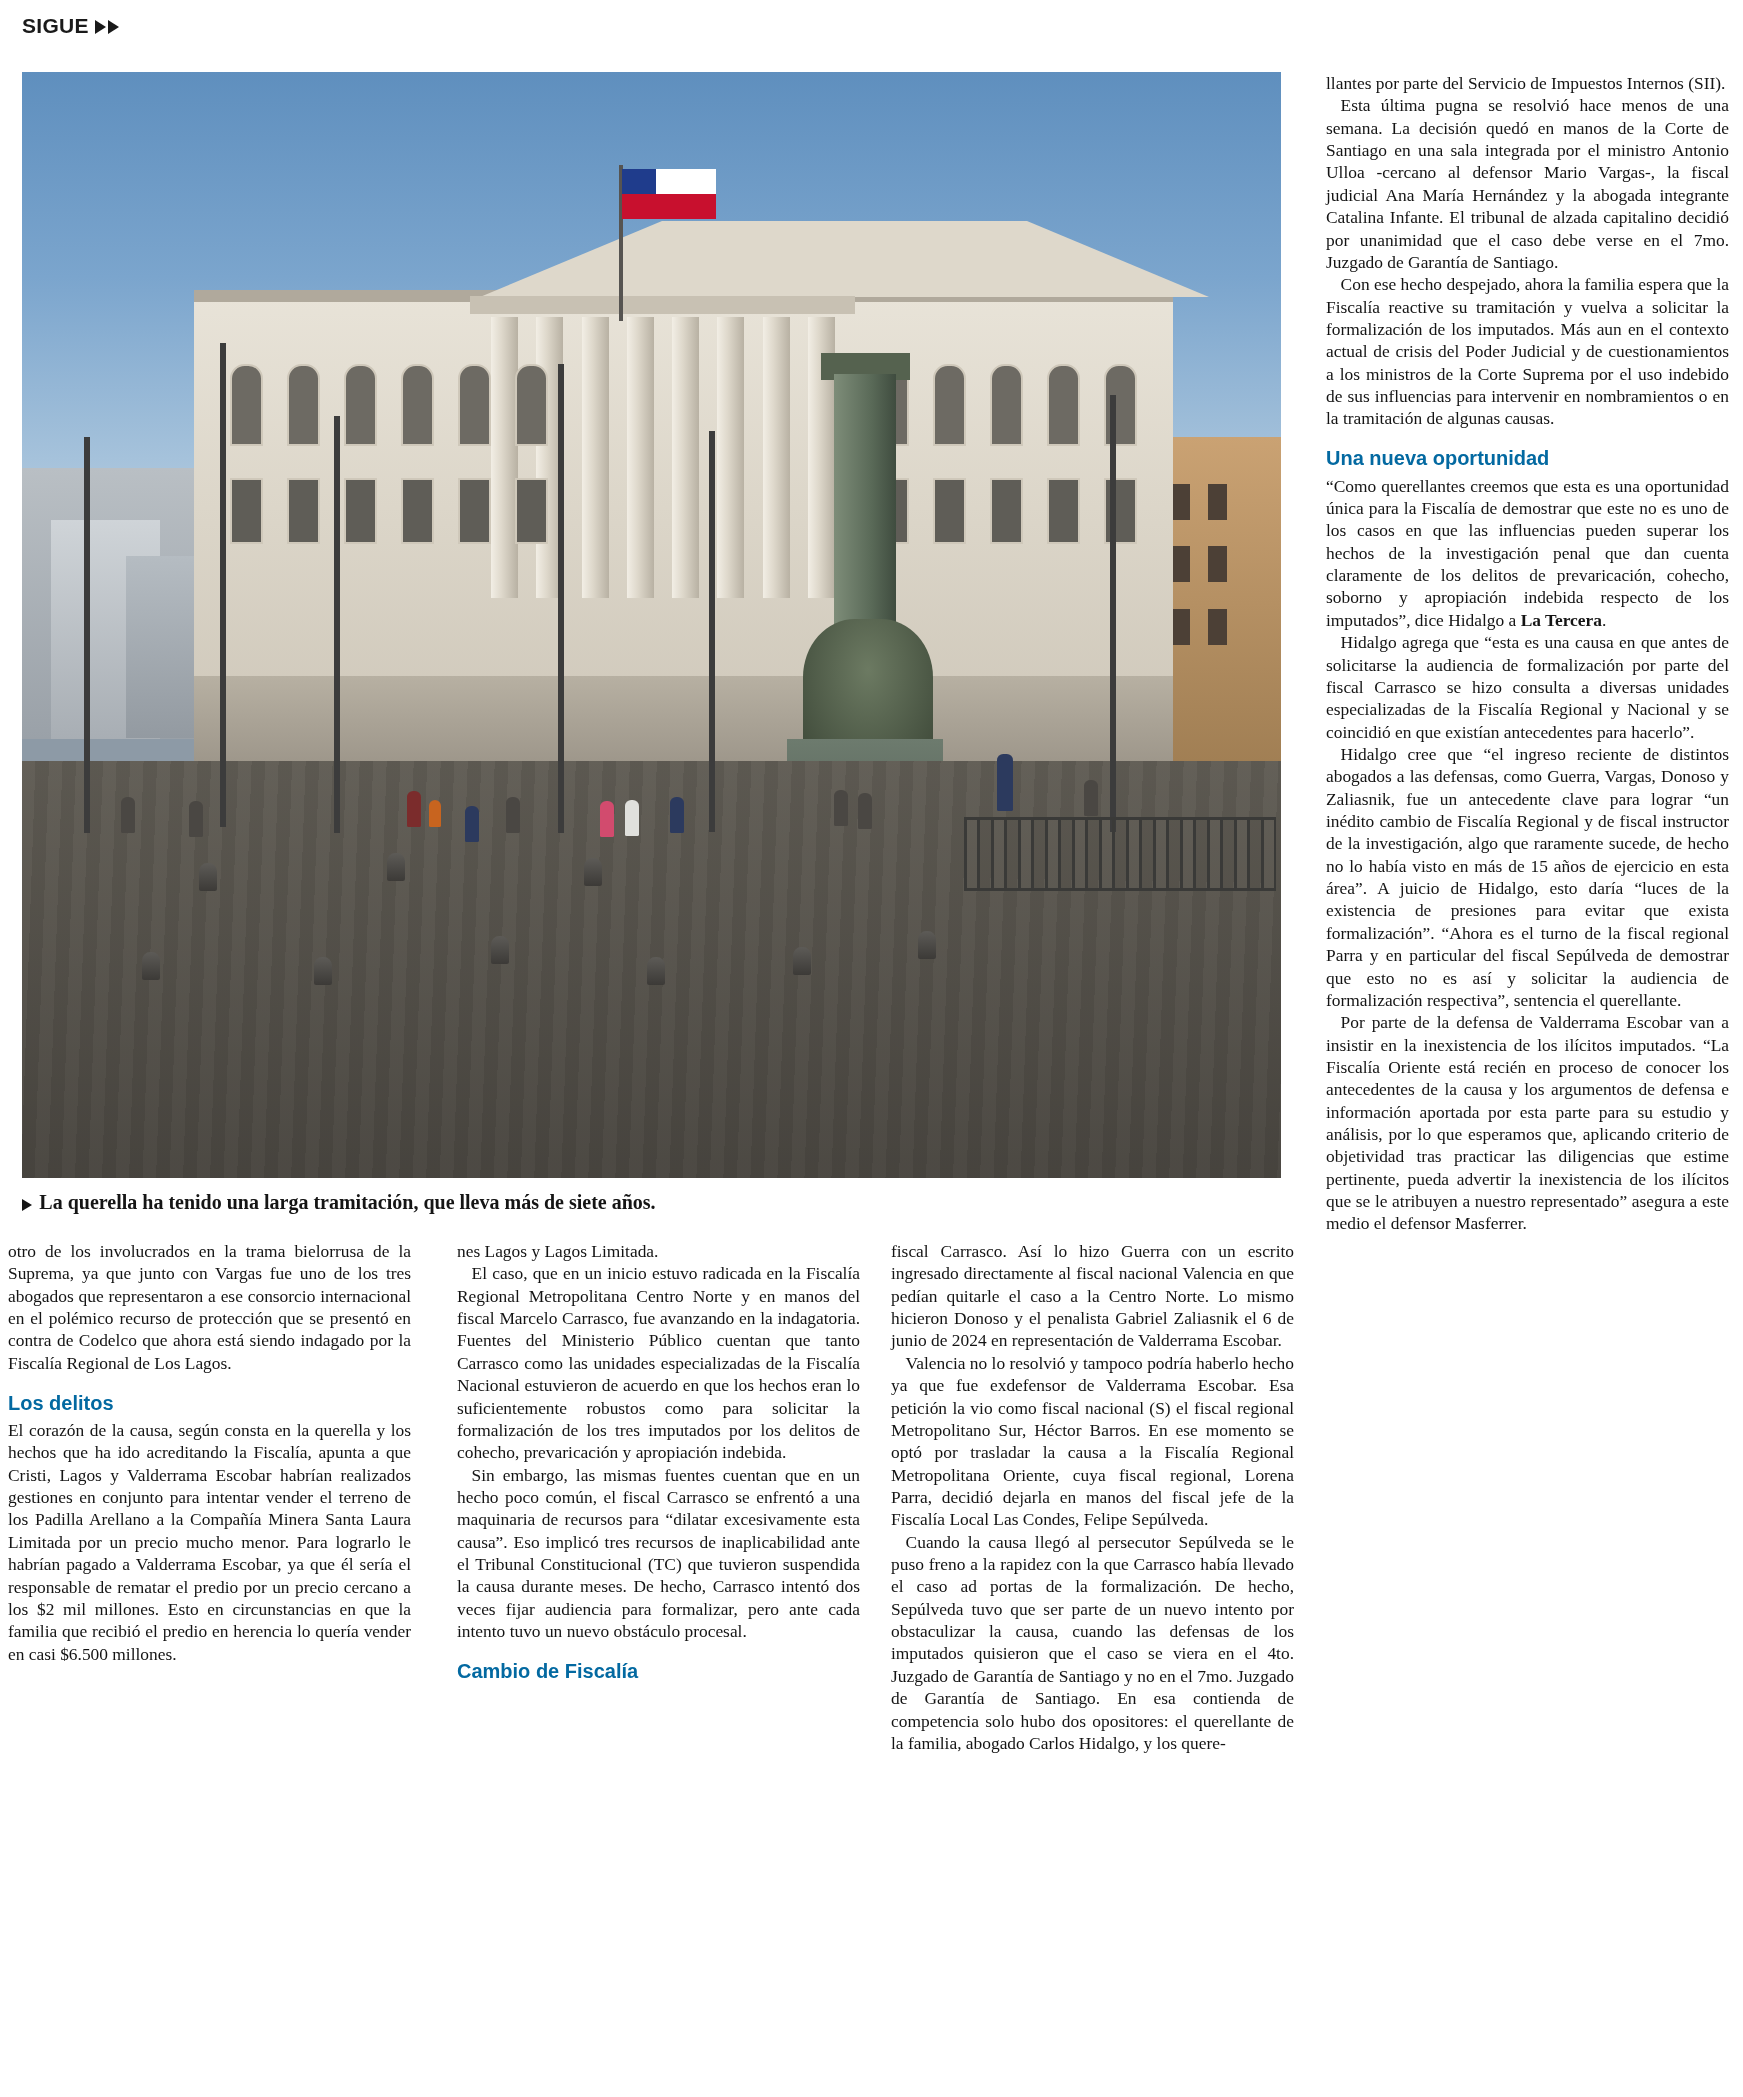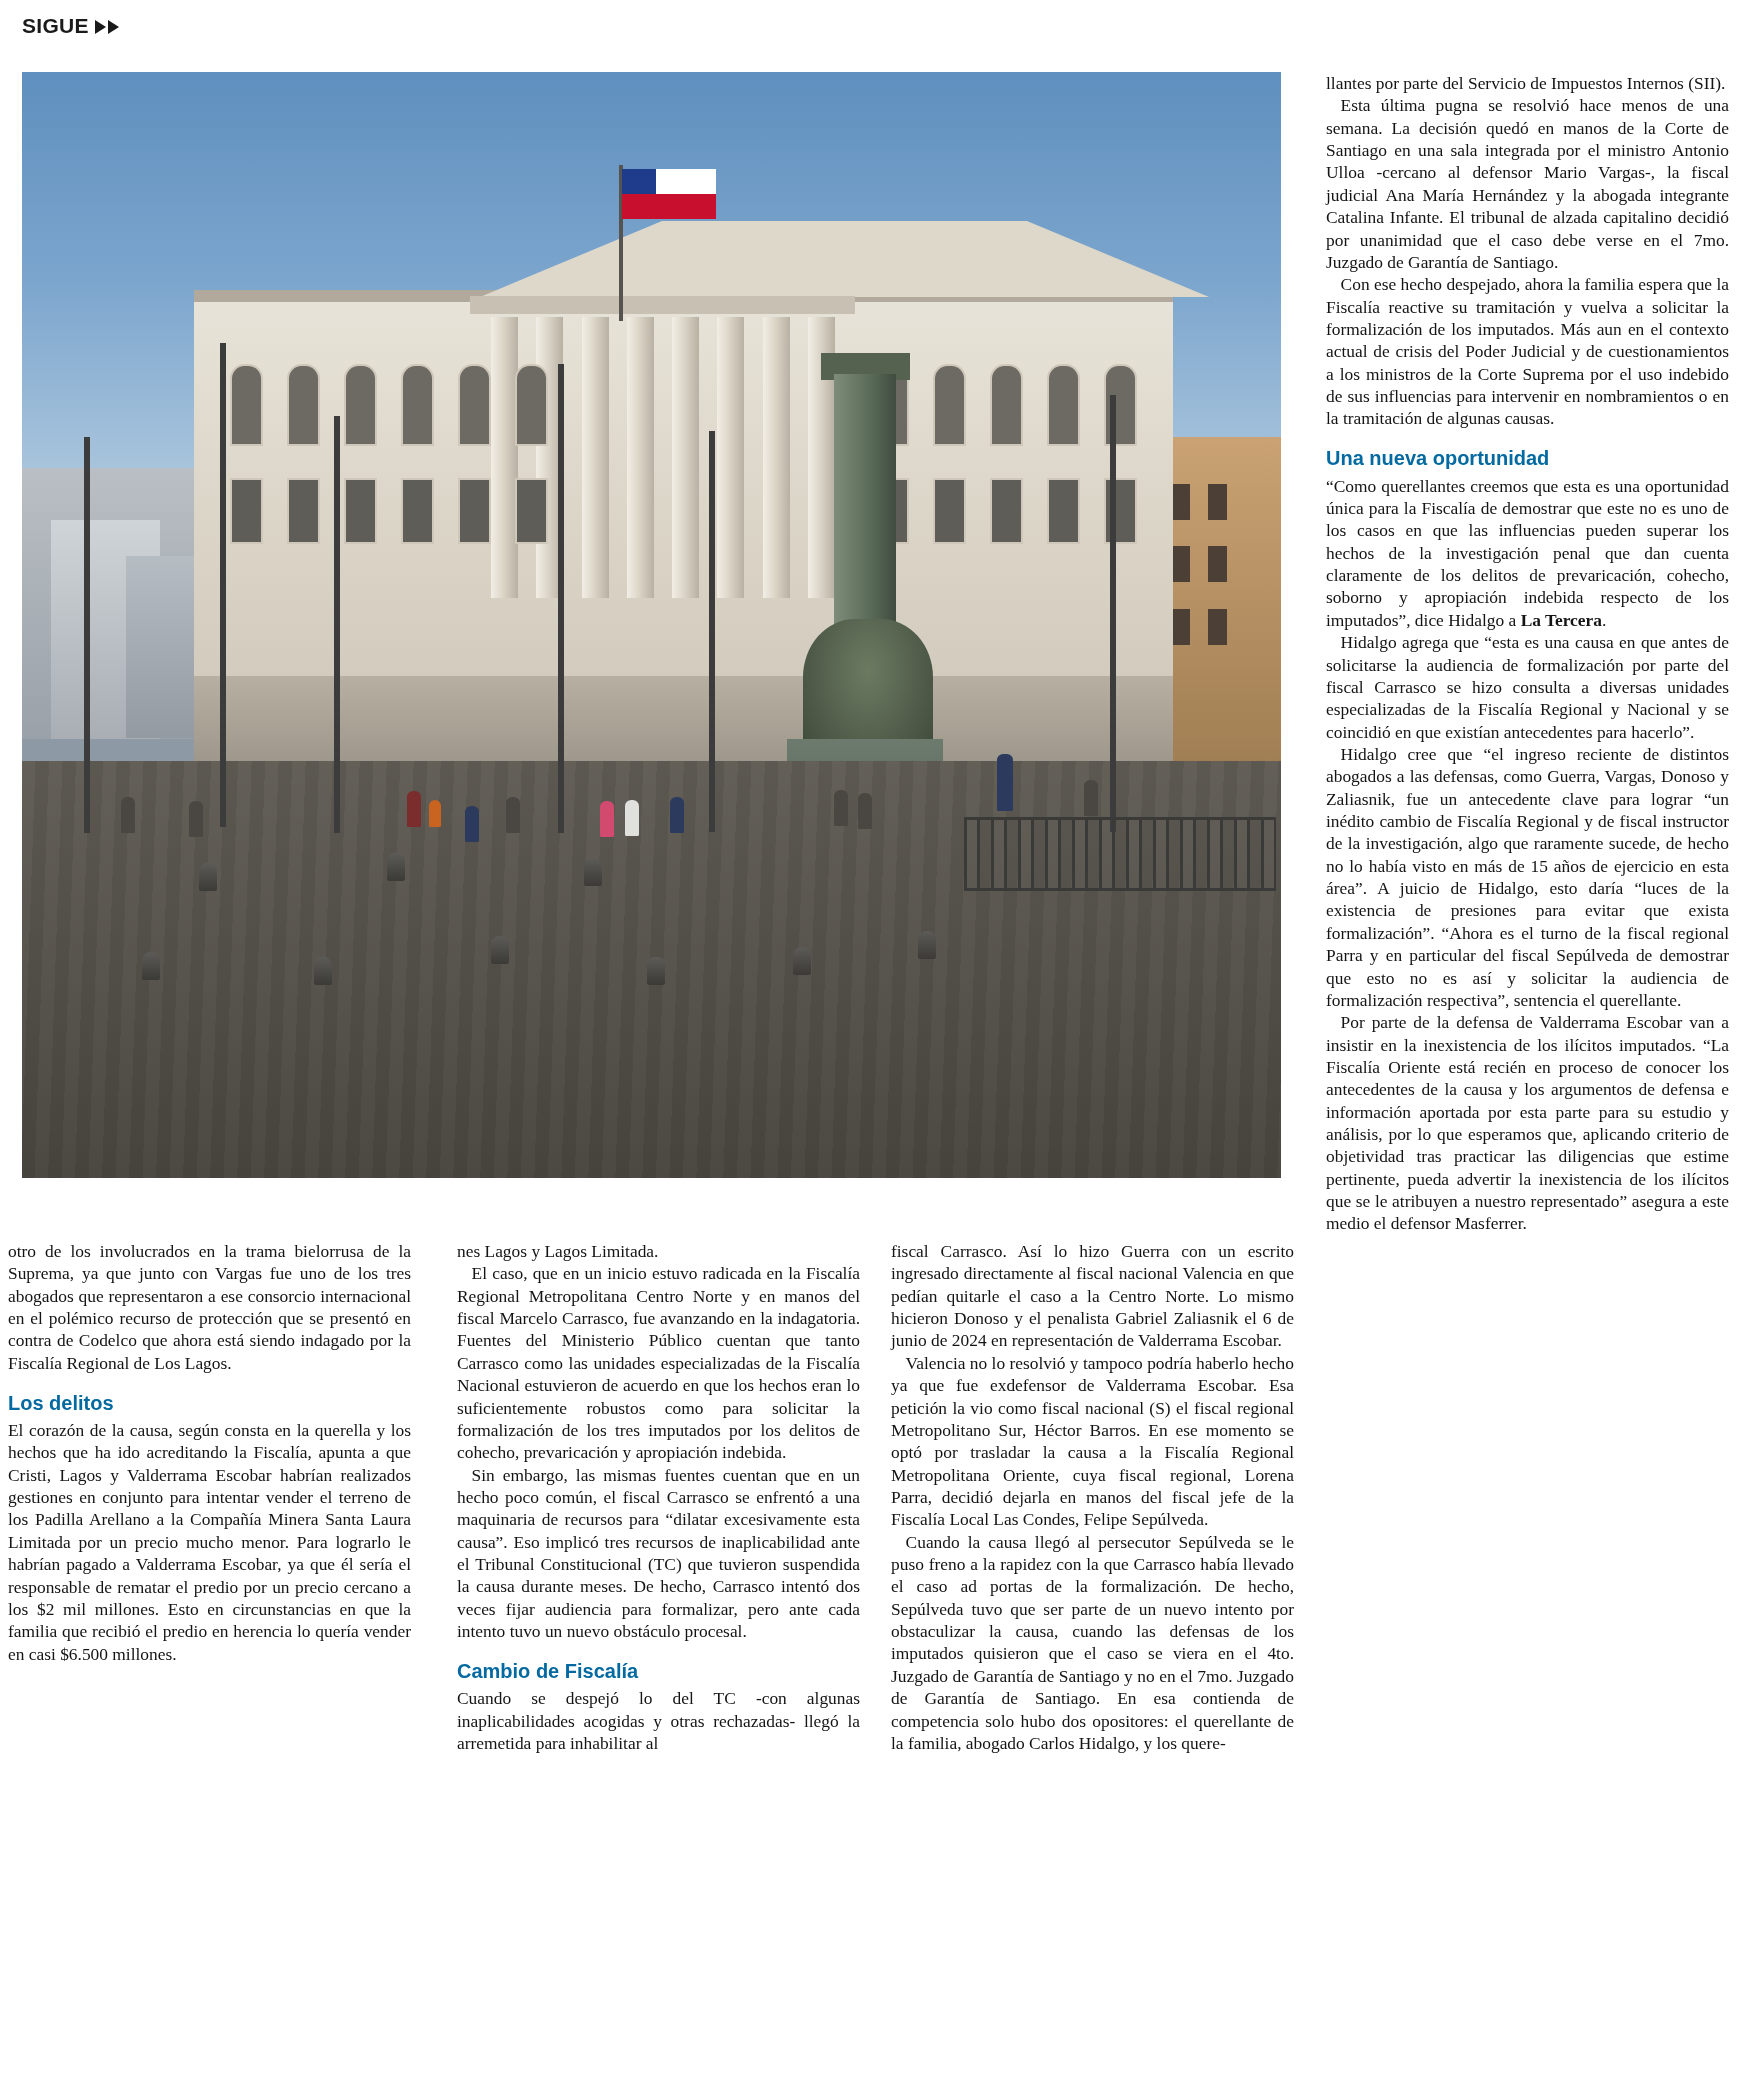--- a/index.html
+++ b/index.html
@@ -491,33 +491,36 @@
       <div class="person c4" style="left:603px; top:728px;"></div>
       <div class="person c3" style="left:648px; top:725px;"></div>
       <div class="person" style="left:812px; top:718px;"></div>
       <div class="person" style="left:836px; top:721px;"></div>
       <div class="person c3" style="left:975px; top:682px; height:57px; width:15.6px;"></div>
       <div class="person" style="left:1062px; top:708px;"></div>
       <div class="person" style="left:99px;  top:725px;"></div>
     </div>
   </div>
 
+  <div class="caption">
+    <span class="caption-tri"></span>
+    <span>La querella ha tenido una larga tramitación, que lleva más de siete años.</span>
+  </div>
 
   <div class="col-body" id="col1">
     <p class="noindent">otro de los involucrados en la trama bielorrusa de la Suprema, ya que junto con Vargas fue uno de los tres abogados que representaron a ese consorcio internacional en el polémico recurso de protección que se presentó en contra de Codelco que ahora está siendo indagado por la Fiscalía Regional de Los Lagos.</p>
     <h3>Los delitos</h3>
     <p class="noindent">El corazón de la causa, según consta en la querella y los hechos que ha ido acreditando la Fiscalía, apunta a que Cristi, Lagos y Valderrama Escobar habrían realizados gestiones en conjunto para intentar vender el terreno de los Padilla Arellano a la Compañía Minera Santa Laura Limitada por un precio mucho menor. Para lograrlo le habrían pagado a Valderrama Escobar, ya que él sería el responsable de rematar el predio por un precio cercano a los $2 mil millones. Esto en circunstancias en que la familia que recibió el predio en herencia lo quería vender en casi $6.500 millones.</p>
   </div>
 
   <div class="col-body" id="col2">
     <p class="noindent">nes Lagos y Lagos Limitada.</p>
     <p>El caso, que en un inicio estuvo radicada en la Fiscalía Regional Metropolitana Centro Norte y en manos del fiscal Marcelo Carrasco, fue avanzando en la indagatoria. Fuentes del Ministerio Público cuentan que tanto Carrasco como las unidades especializadas de la Fiscalía Nacional estuvieron de acuerdo en que los hechos eran lo suficientemente robustos como para solicitar la formalización de los tres imputados por los delitos de cohecho, prevaricación y apropiación indebida.</p>
     <p>Sin embargo, las mismas fuentes cuentan que en un hecho poco común, el fiscal Carrasco se enfrentó a una maquinaria de recursos para “dilatar excesivamente esta causa”. Eso implicó tres recursos de inaplicabilidad ante el Tribunal Constitucional (TC) que tuvieron suspendida la causa durante meses. De hecho, Carrasco intentó dos veces fijar audiencia para formalizar, pero ante cada intento tuvo un nuevo obstáculo procesal.</p>
     <h3>Cambio de Fiscalía</h3>
-    <p class="noindent">Cuando se despejó lo del TC -con algunas inaplicabilidades acogidas y otras rechazadas- llegó la arremetida para inhabilitar al</p>
   </div>
 
   <div class="col-body" id="col3">
     <p class="noindent">fiscal Carrasco. Así lo hizo Guerra con un escrito ingresado directamente al fiscal nacional Valencia en que pedían quitarle el caso a la Centro Norte. Lo mismo hicieron Donoso y el penalista Gabriel Zaliasnik el 6 de junio de 2024 en representación de Valderrama Escobar.</p>
     <p>Valencia no lo resolvió y tampoco podría haberlo hecho ya que fue exdefensor de Valderrama Escobar. Esa petición la vio como fiscal nacional (S) el fiscal regional Metropolitano Sur, Héctor Barros. En ese momento se optó por trasladar la causa a la Fiscalía Regional Metropolitana Oriente, cuya fiscal regional, Lorena Parra, decidió dejarla en manos del fiscal jefe de la Fiscalía Local Las Condes, Felipe Sepúlveda.</p>
     <p>Cuando la causa llegó al persecutor Sepúlveda se le puso freno a la rapidez con la que Carrasco había llevado el caso ad portas de la formalización. De hecho, Sepúlveda tuvo que ser parte de un nuevo intento por obstaculizar la causa, cuando las defensas de los imputados quisieron que el caso se viera en el 4to. Juzgado de Garantía de Santiago y no en el 7mo. Juzgado de Garantía de Santiago. En esa contienda de competencia solo hubo dos opositores: el querellante de la familia, abogado Carlos Hidalgo, y los quere-</p>
   </div>
 
   <div class="col-body" id="col4">
     <p class="noindent">llantes por parte del Servicio de Impuestos Internos (SII).</p>

